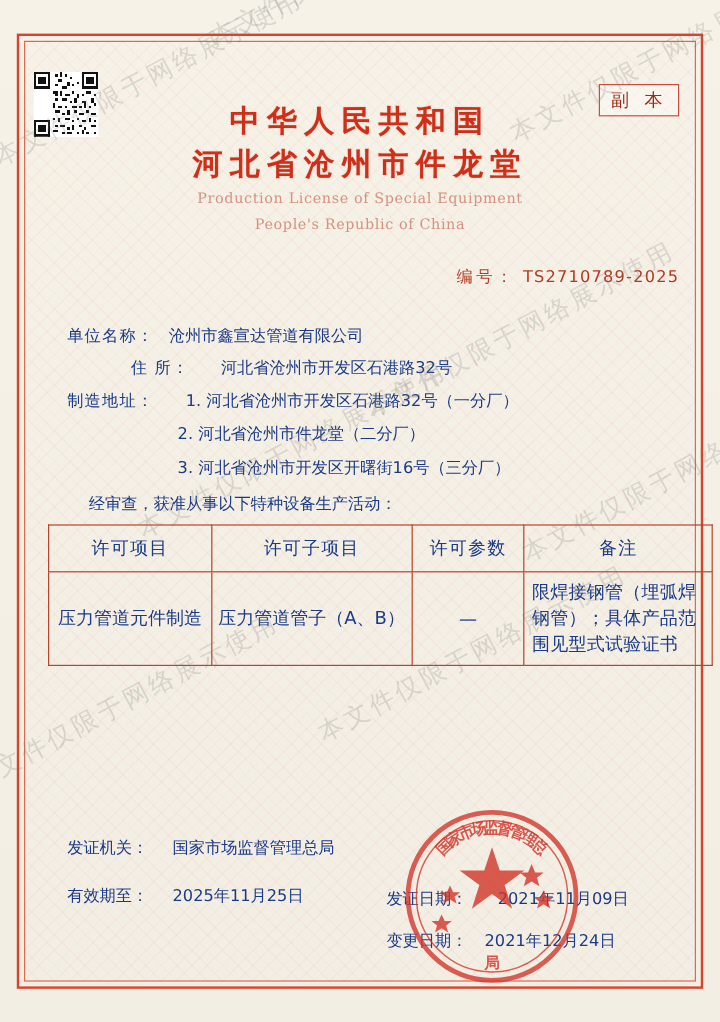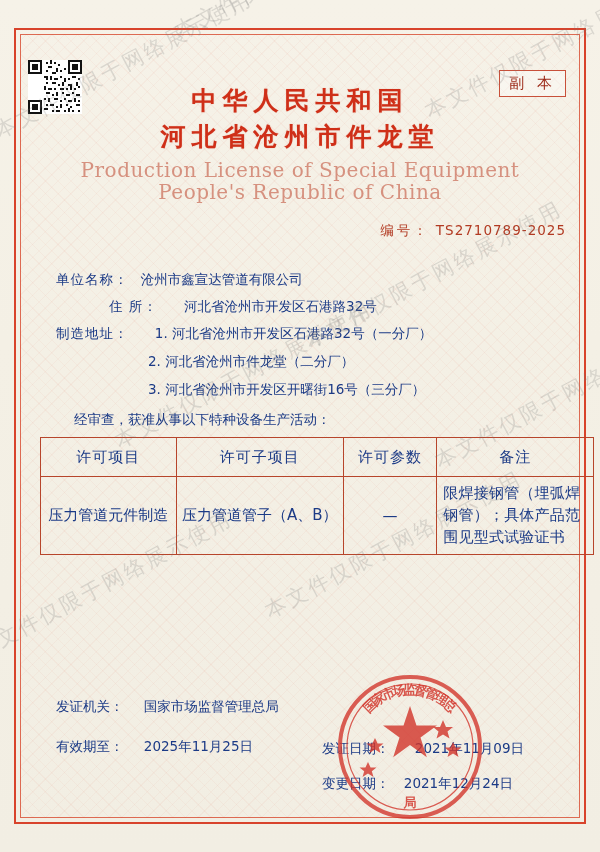--- a/index.html
+++ b/index.html
@@ -59,21 +59,21 @@
     font-weight:bold;
     letter-spacing:6px;
     text-shadow:0 0 1px rgba(207,47,24,.4);
   }
   .title-zh.l1{top:84px;font-size:25px;}
   .title-zh.l2{top:120px;font-size:25px;}
   .title-en{
     position:absolute;left:0;right:0;text-align:center;
     color:#d6917f;
     font-family:"DejaVu Serif","Liberation Serif",serif;
-    font-size:20px;
+    font-size:12px;
     letter-spacing:.5px;
   }
   .title-en.e1{top:158px;}
   .title-en.e2{top:180px;}
   
   .serial{
     position:absolute;right:34px;top:222px;
     color:#b23a22;
     font-size:13.5px;
     letter-spacing:1px;

